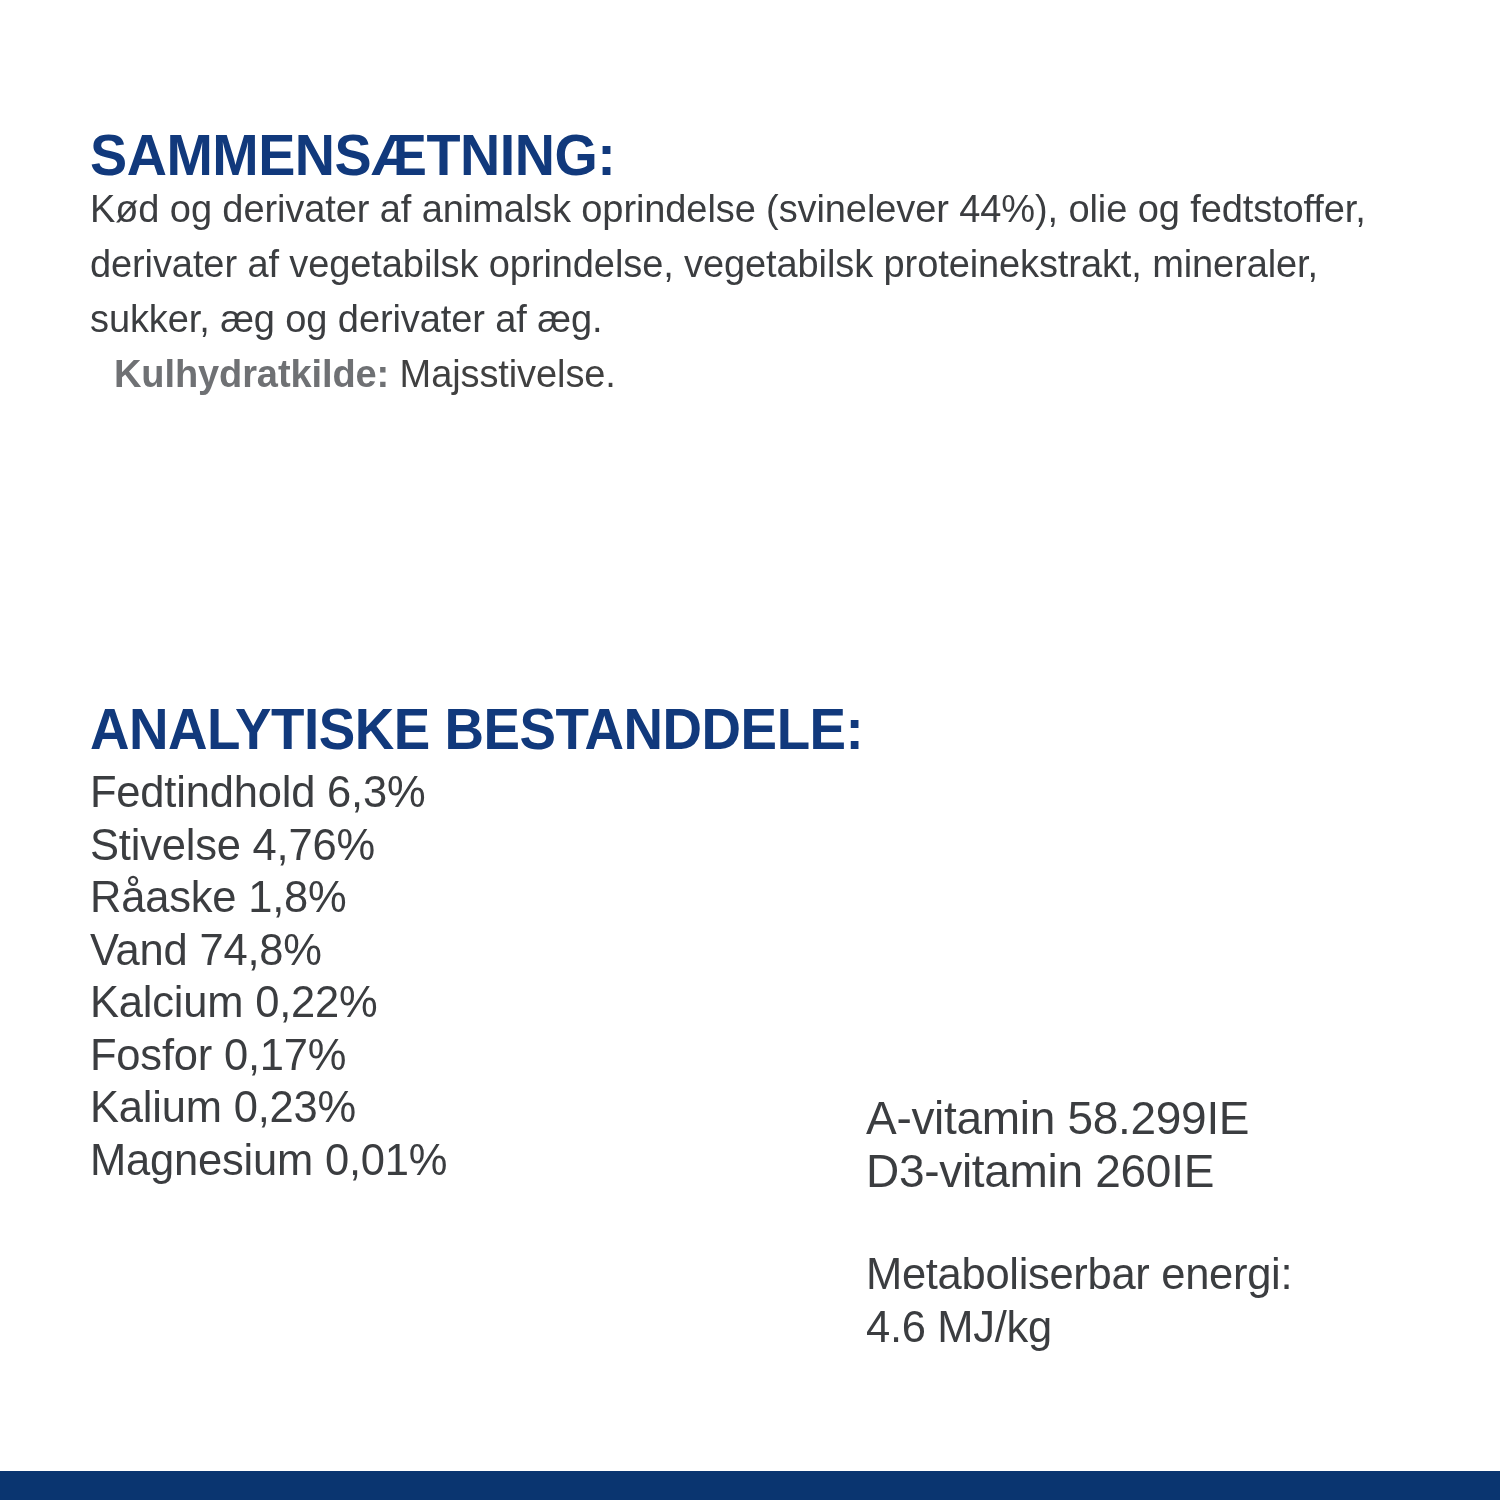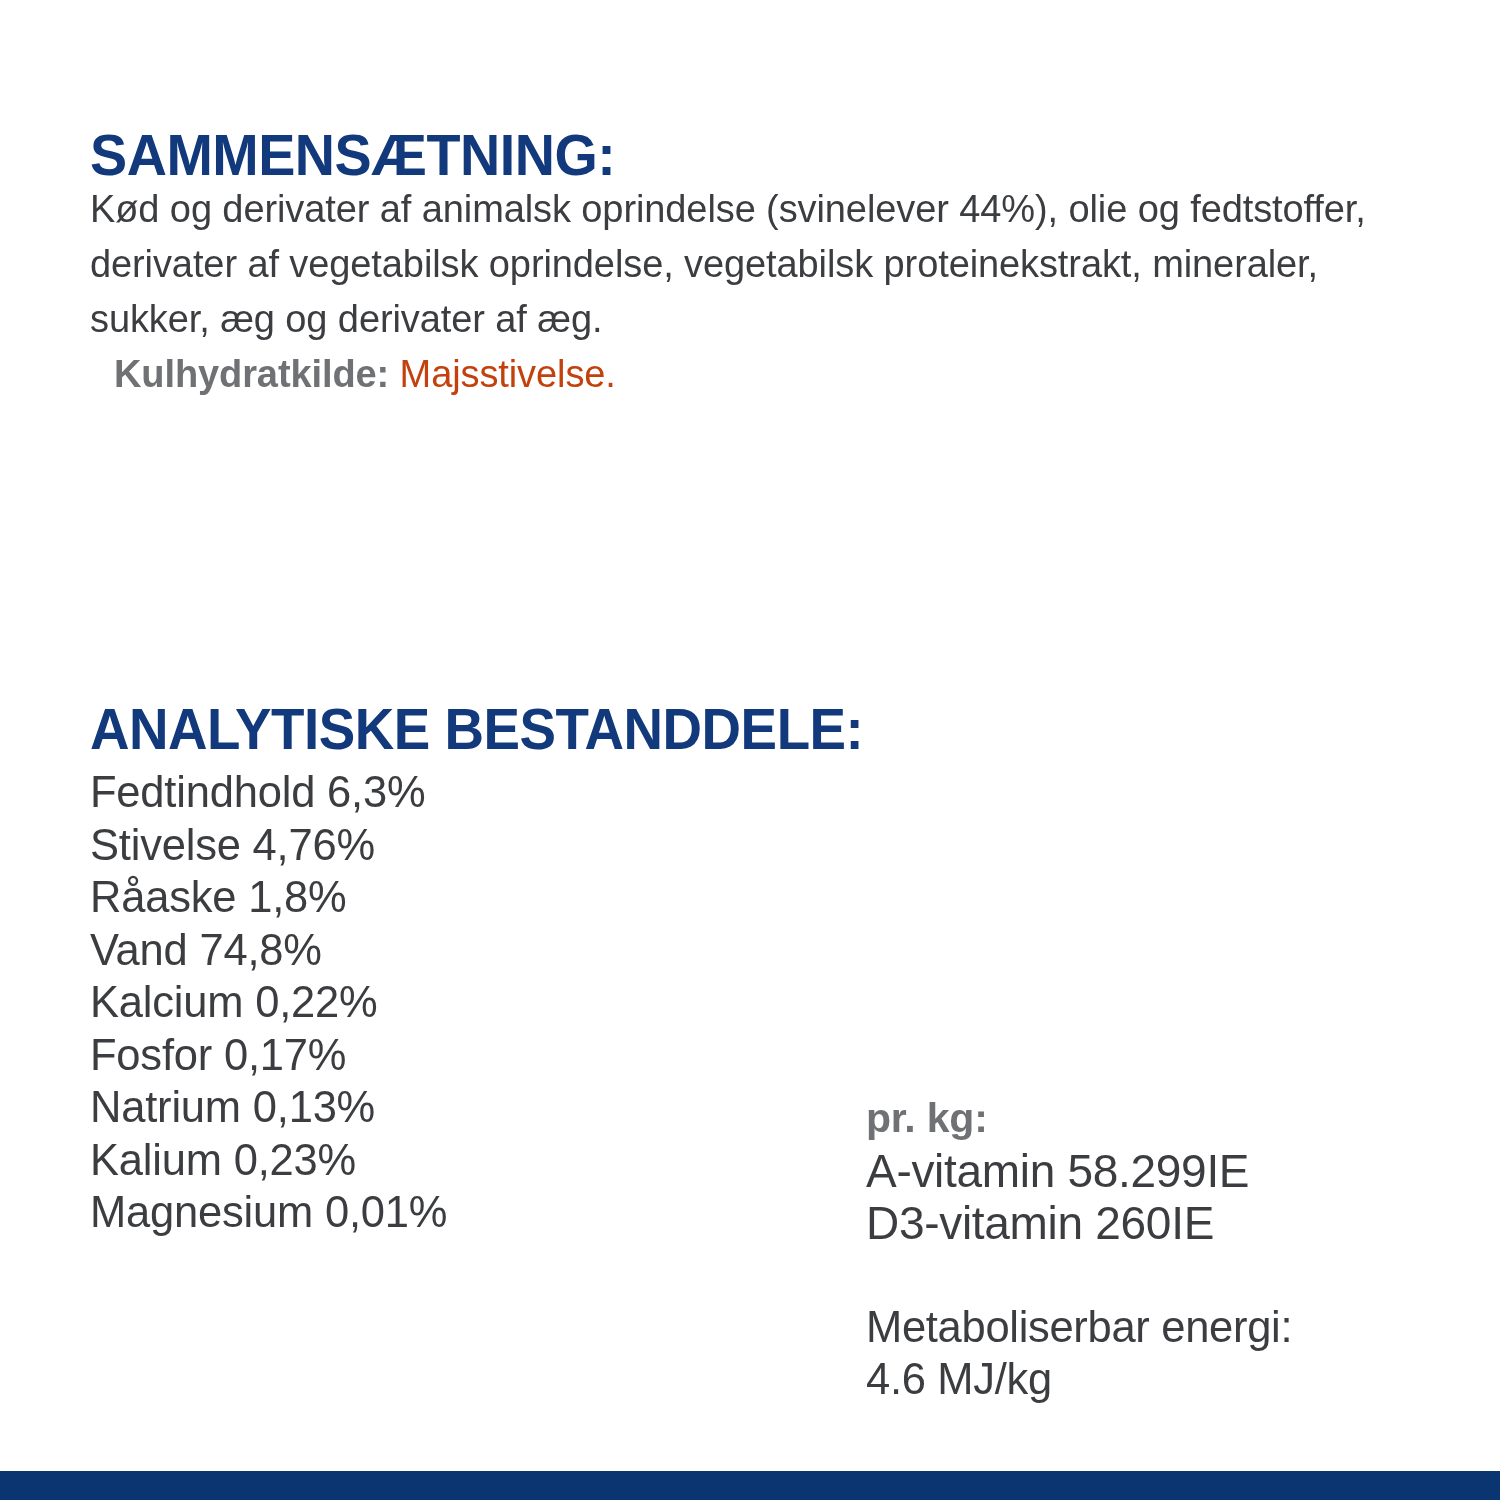--- a/index.html
+++ b/index.html
@@ -59,21 +59,21 @@
     letter-spacing: -0.1px;
   }
 
   .composition-block .carb-label {
     font-weight: 700;
     color: #6F7174;
     margin-left: 24px;
   }
 
   .composition-block .carb-value {
-    color: #c2410c;
+    color: #404040;
     font-weight: 300;
   }
 
   
   .constituents-list {
     position: absolute;
     left: 90px;
     top: 766px;
     width: 700px;
     margin: 0;
@@ -156,27 +156,25 @@
 
   <h1 class="section-heading" id="heading-analytical">ANALYTISKE BESTANDDELE:</h1>
 
   <ul class="constituents-list">
     <li>Fedtindhold 6,3%</li>
     <li>Stivelse 4,76%</li>
     <li>Råaske 1,8%</li>
     <li>Vand 74,8%</li>
     <li>Kalcium 0,22%</li>
     <li>Fosfor 0,17%</li>
-    <li>Natrium 0,13%</li>
     <li>Kalium 0,23%</li>
     <li>Magnesium 0,01%</li>
   </ul>
 
   <div class="right-column">
-    <div class="per-kg-label">pr. kg:</div>
     <ul class="vitamins-list">
       <li>A-vitamin 58.299IE</li>
       <li>D3-vitamin 260IE</li>
     </ul>
     <div class="energy-block">Metaboliserbar energi: 4.6 MJ/kg</div>
   </div>
 
   <div class="footer-bar"></div>
 
 </div>

